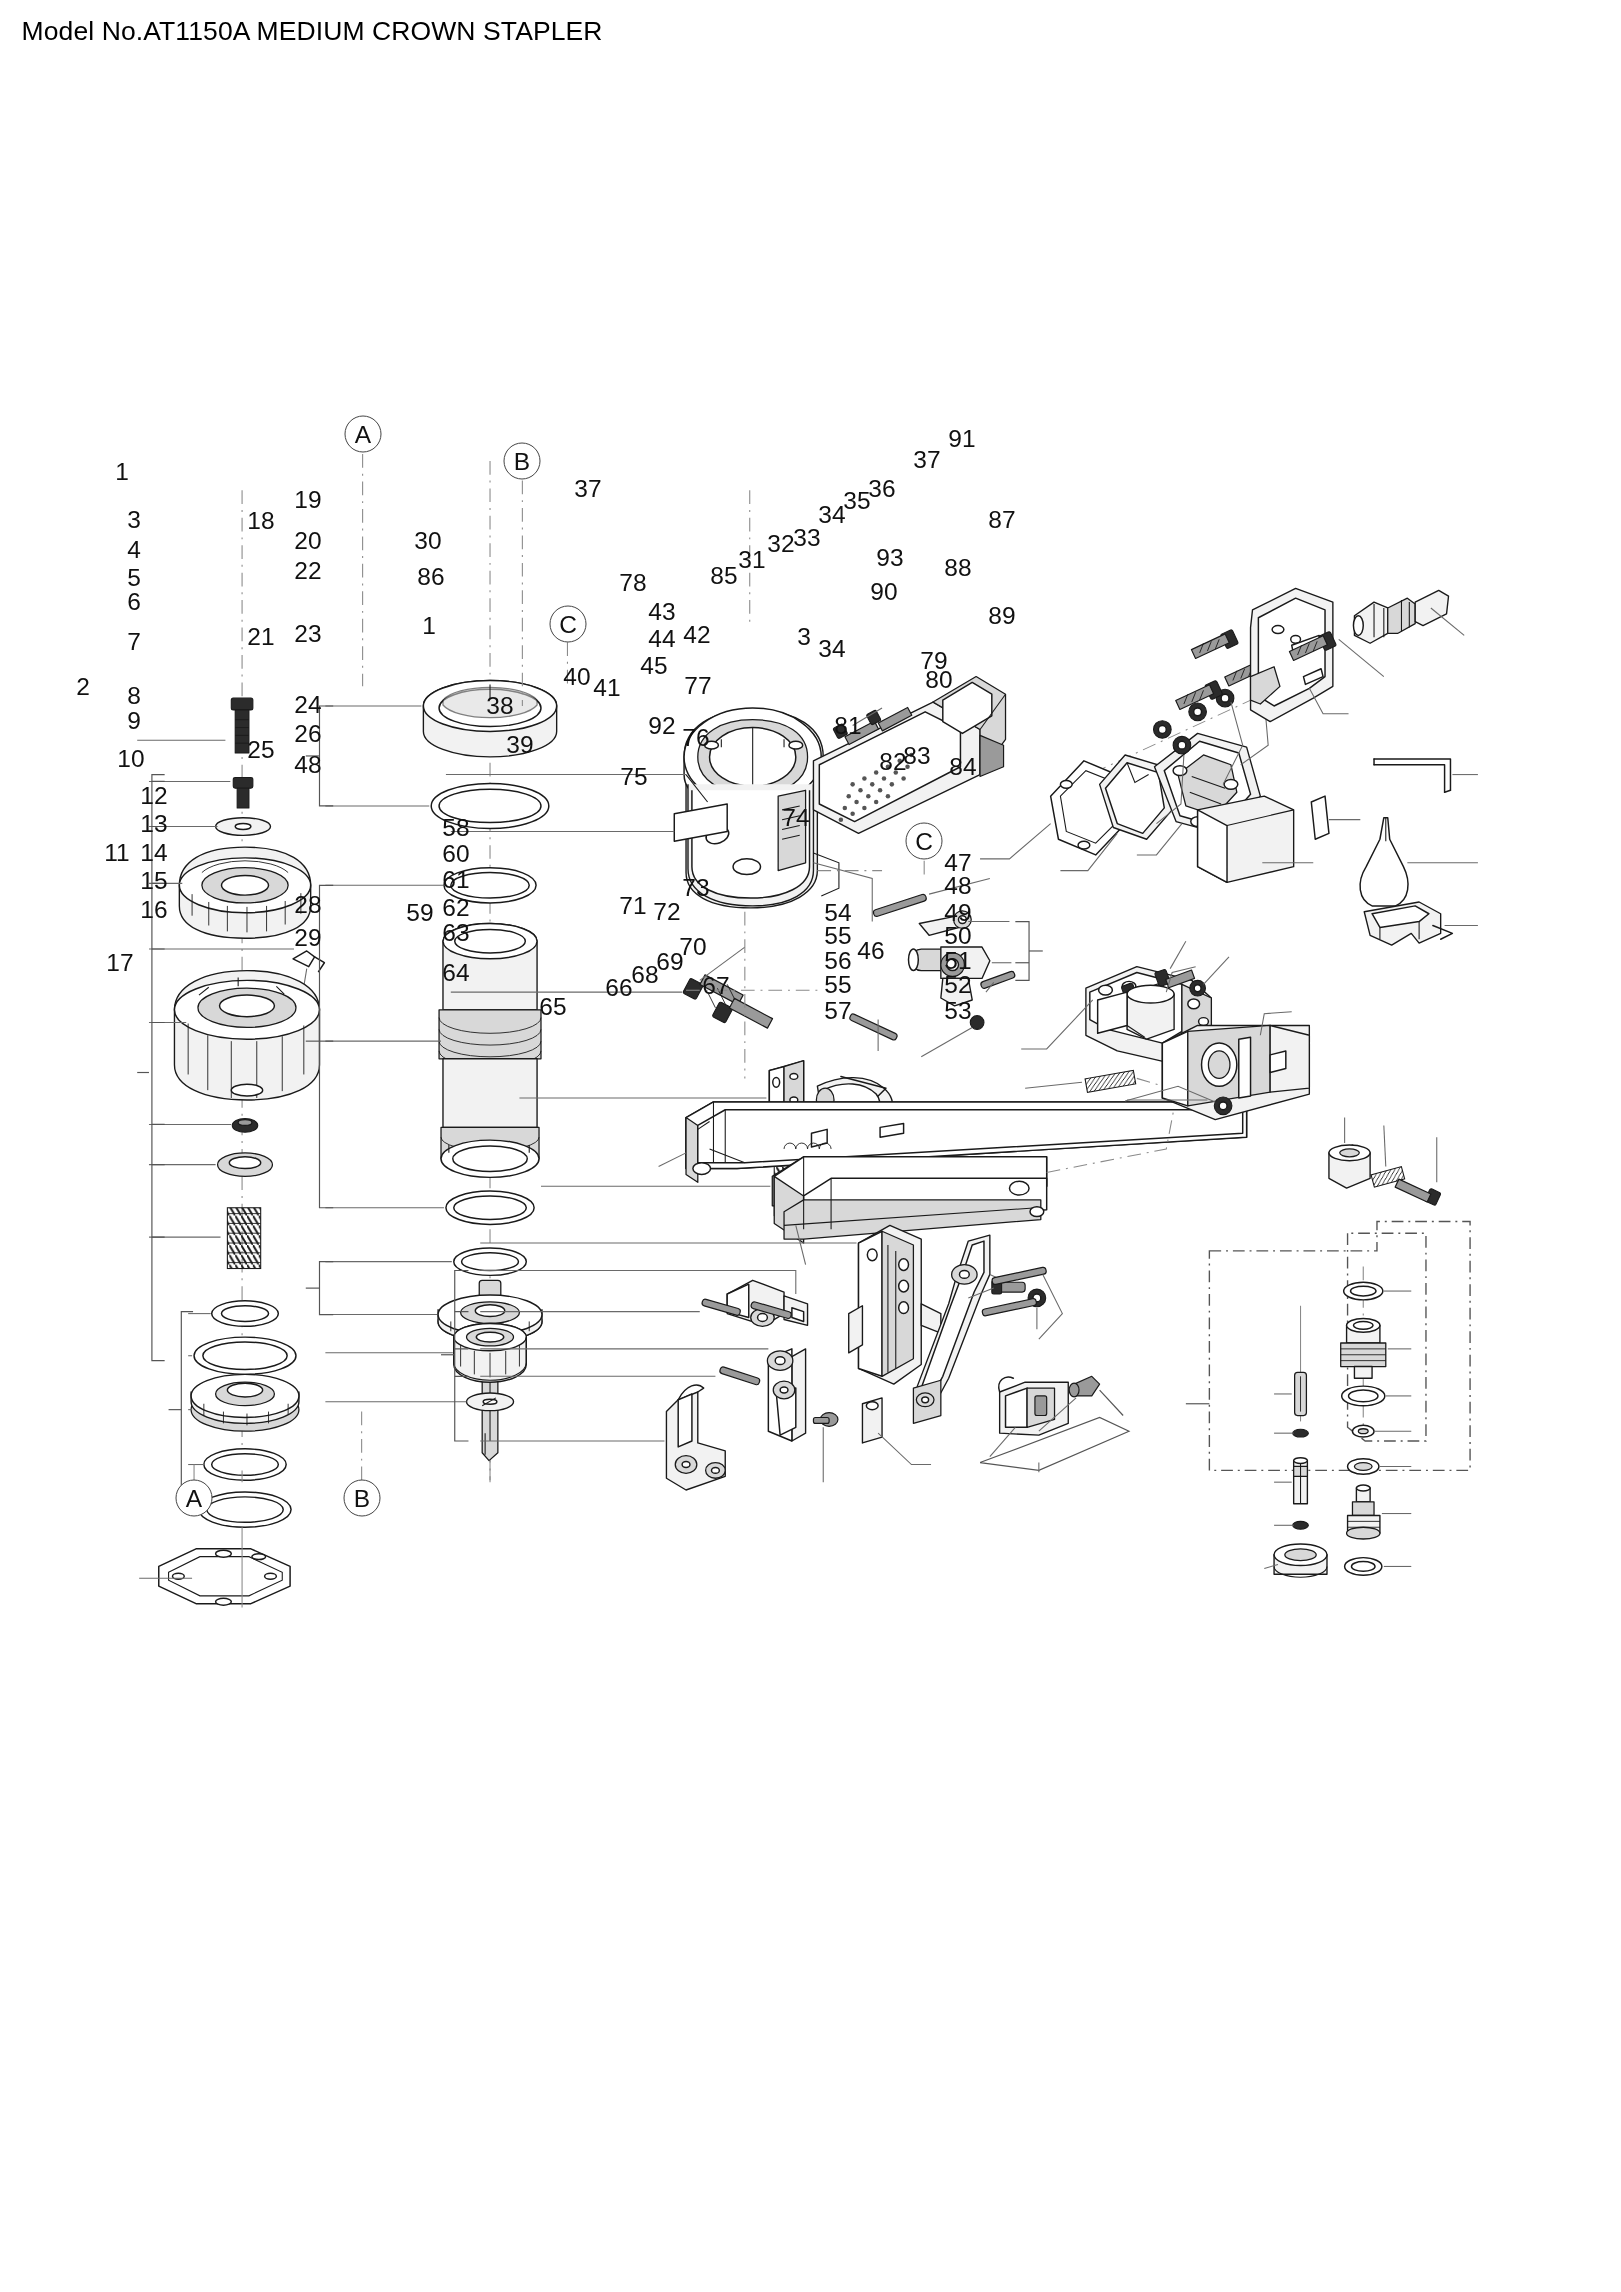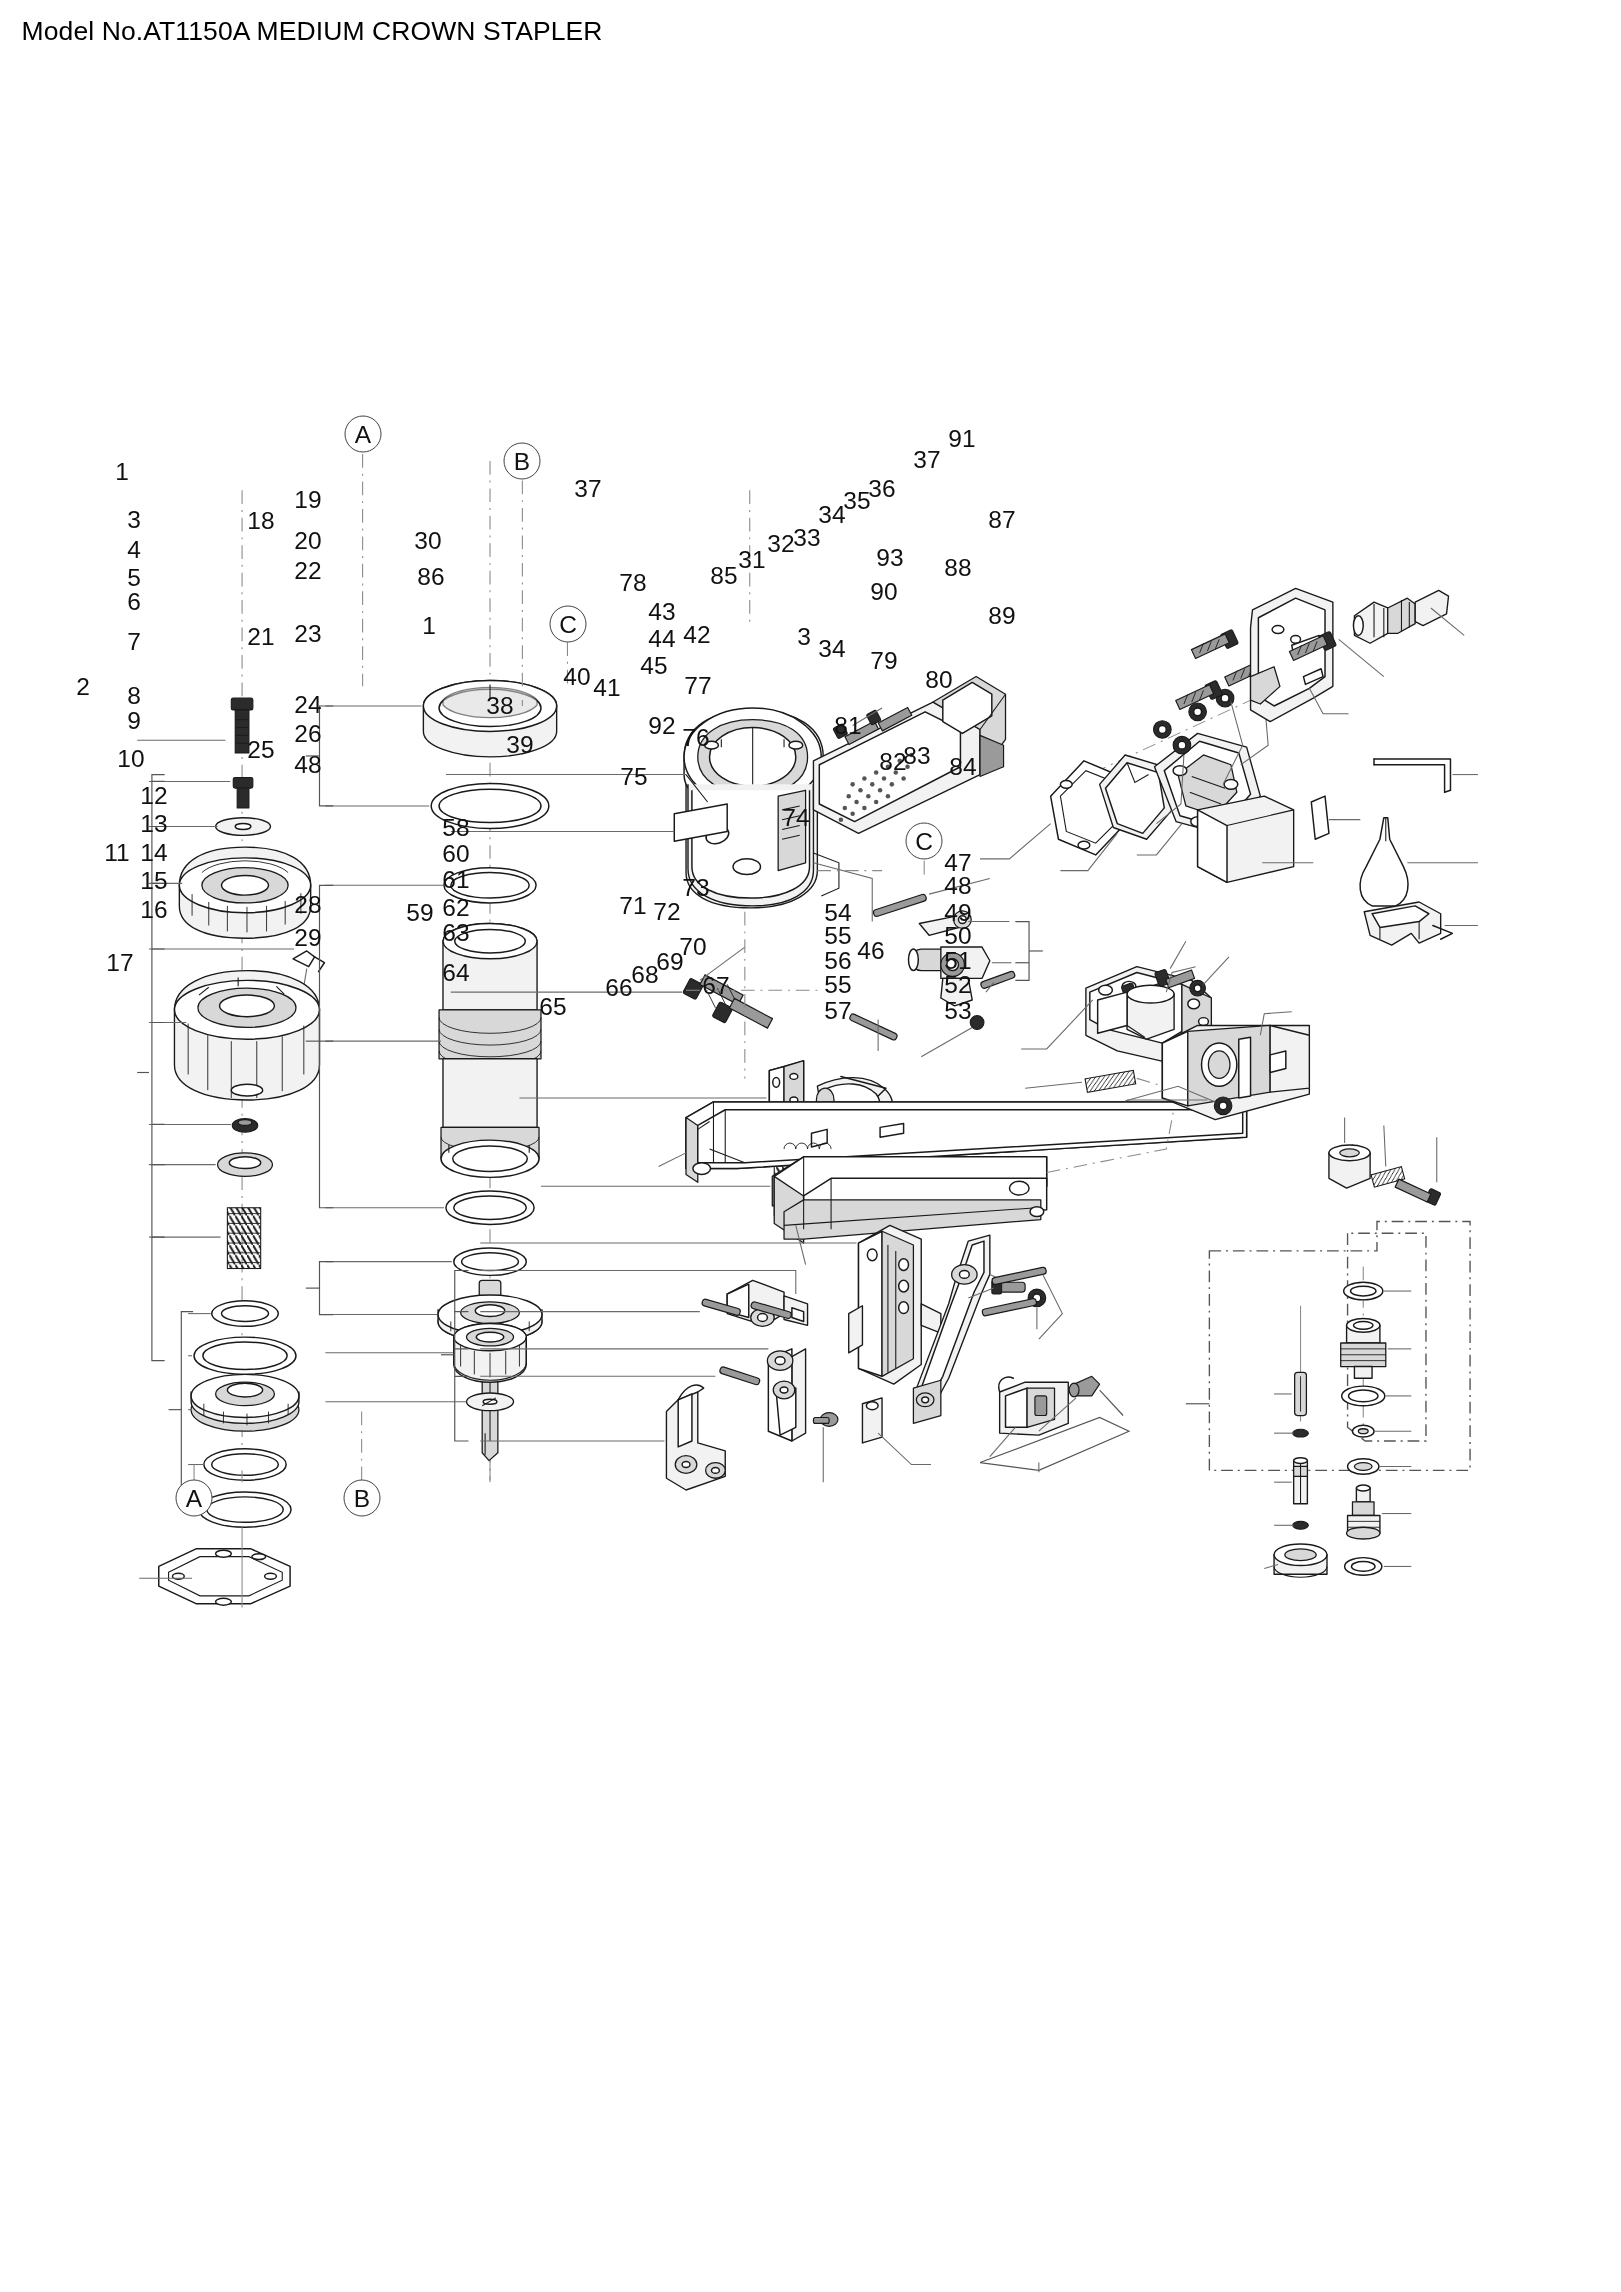--- a/index.html
+++ b/index.html
@@ -998,21 +998,21 @@
     <div class="callout" style="left: 962px; top: 439px;">91</div>
     <div class="callout" style="left: 890px; top: 558px;">93</div>
     <div class="callout" style="left: 884px; top: 592px;">90</div>
     <div class="callout" style="left: 1002px; top: 520px;">87</div>
     <div class="callout" style="left: 958px; top: 568px;">88</div>
     <div class="callout" style="left: 1002px; top: 616px;">89</div>
     <div class="callout" style="left: 804px; top: 637px;">3</div>
     <div class="callout" style="left: 832px; top: 649px;">34</div>
     <div class="callout" style="left: 698px; top: 686px;">77</div>
     <div class="callout" style="left: 696px; top: 738px;">76</div>
-    <div class="callout" style="left: 884px; top: 661px;">79</div>
+    <div class="callout" style="left: 934px; top: 661px;">79</div>
     <div class="callout" style="left: 939px; top: 680px;">80</div>
     <div class="callout" style="left: 848px; top: 726px;">81</div>
     <div class="callout" style="left: 893px; top: 762px;">82</div>
     <div class="callout" style="left: 917px; top: 756px;">83</div>
     <div class="callout" style="left: 944px; top: 767px; margin-left: 19px;">84</div>
     <div class="callout" style="left: 634px; top: 777px;">75</div>
     <div class="callout" style="left: 796px; top: 818px;">74</div>
     <div class="callout" style="left: 456px; top: 828px;">58</div>
     <div class="callout" style="left: 456px; top: 854px;">60</div>
     <div class="callout" style="left: 456px; top: 880px;">61</div>

